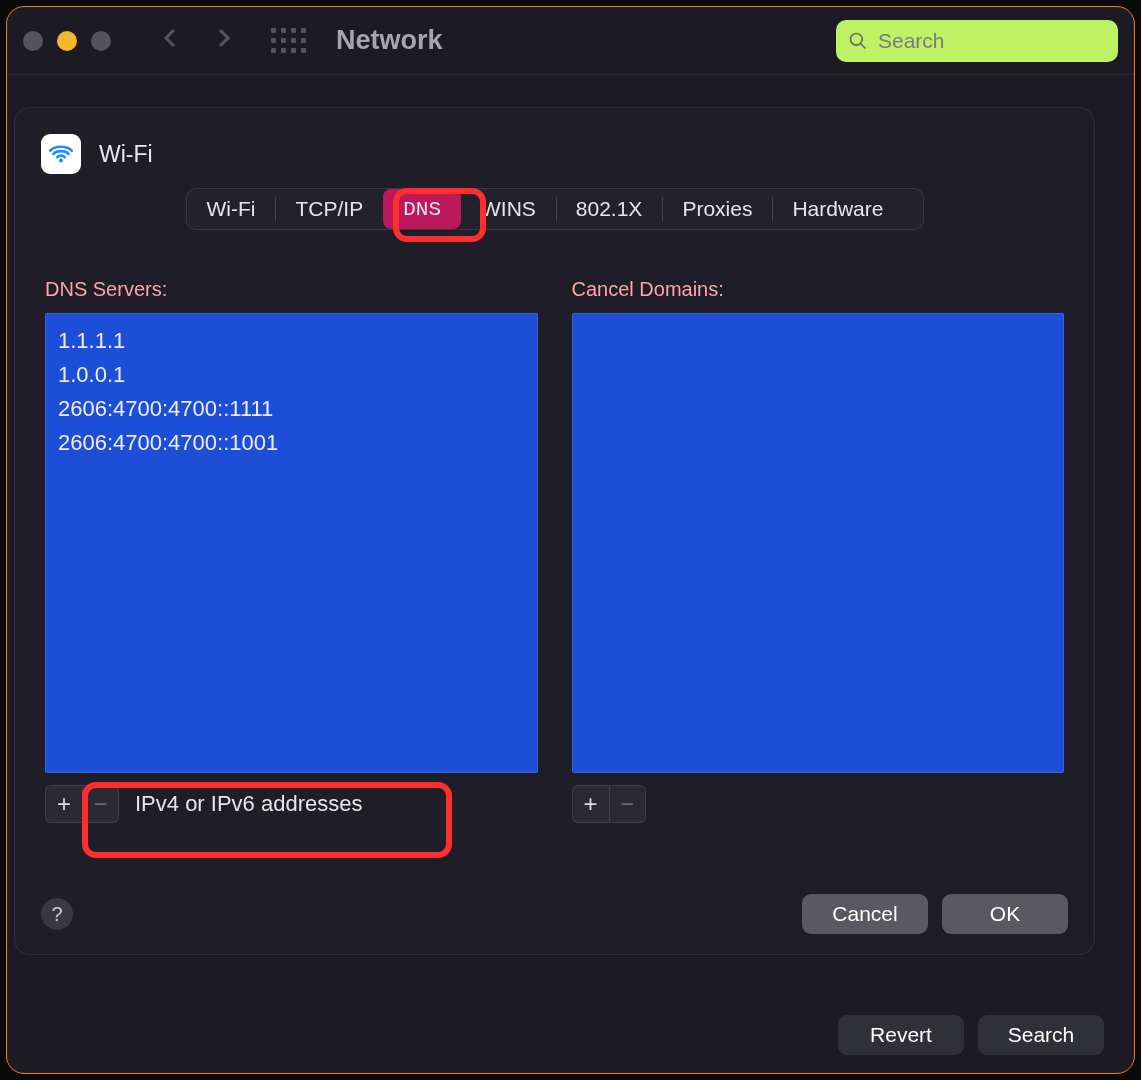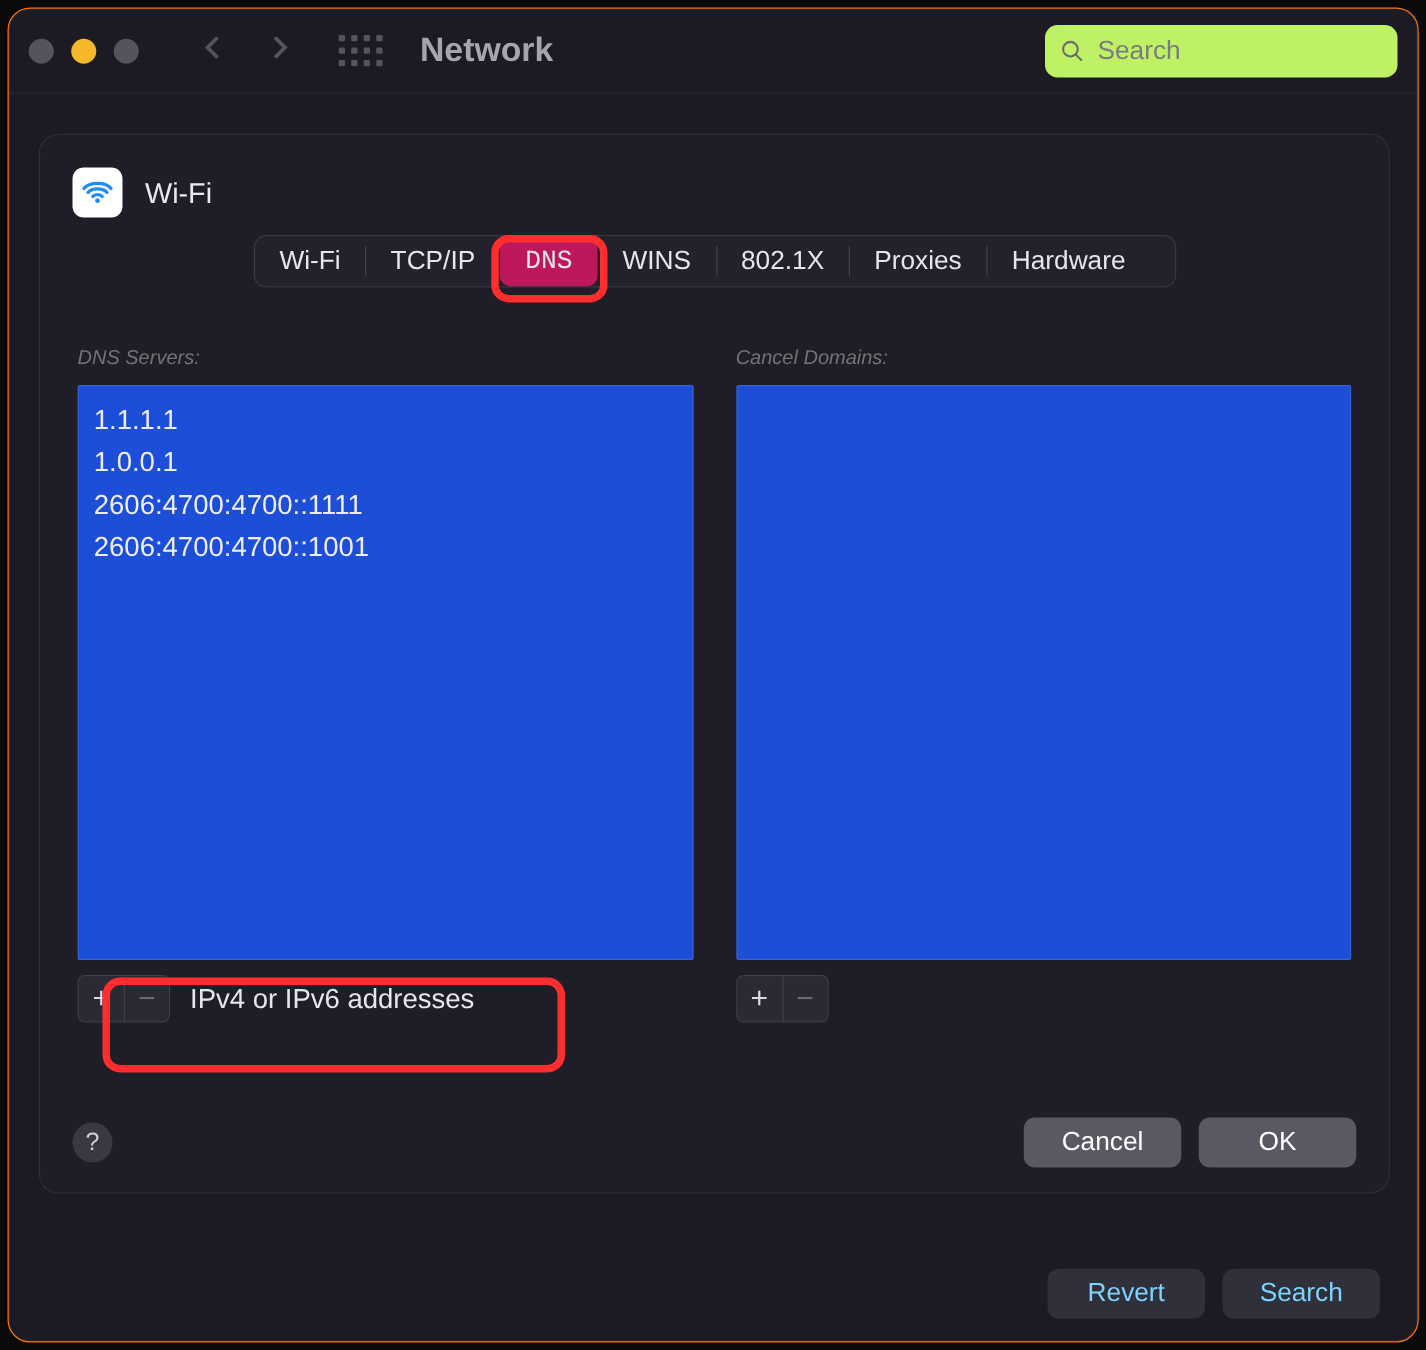--- a/index.html
+++ b/index.html
@@ -67,21 +67,21 @@
     align-items: center;
     padding: 0 12px;
     gap: 10px;
   }
   .searchbox svg { width: 20px; height: 20px; stroke: #6a6972; fill: none; stroke-width: 2; }
   .searchbox .ph { color: #7b7a82; font-size: 21px; }
 
   
   .sheet {
     position: absolute;
-    left: 24px; top: 100px;
+    left: 7px; top: 100px;
     width: 1081px; height: 848px;
     border-radius: 16px;
     border: 1px solid rgba(255,255,255,0.07);
     background: #1f1d27;
     padding: 26px 26px 22px 26px;
   }
   .sheet-header {
     display: flex;
     align-items: center;
     gap: 18px;
@@ -133,24 +133,23 @@
   }
   .tab.active::before, .tab.active + .tab::before { display: none; }
 
   .columns {
     display: grid;
     grid-template-columns: 1fr 1fr;
     gap: 34px;
     padding: 0 4px;
   }
   .col-label {
-    font-size: 16px;
-    color: #737373;
+    font-size: 20px;
+    color: #fca5a5;
     margin-bottom: 12px;
-    font-style: italic;
   }
   .listbox {
     height: 460px;
     border: 1px solid rgba(255,255,255,0.12);
     border-radius: 2px;
     padding: 10px 12px;
     background: #1d4ed8;
     font-size: 22px;
     line-height: 34px;
     color: #efeef4;
@@ -217,21 +216,21 @@
   
   .outer-footer {
     position: absolute;
     right: 30px;
     bottom: 18px;
     display: flex;
     gap: 14px;
   }
   .mac-btn.ghost {
     background: #30303a;
-    color: #7dd3fc;
+    color: #ffffff;
   }
 
   
   .callout {
     position: absolute;
     border: 6px solid #ff2e2e;
     border-radius: 14px;
     pointer-events: none;
   }
   .callout.tab-dns {

